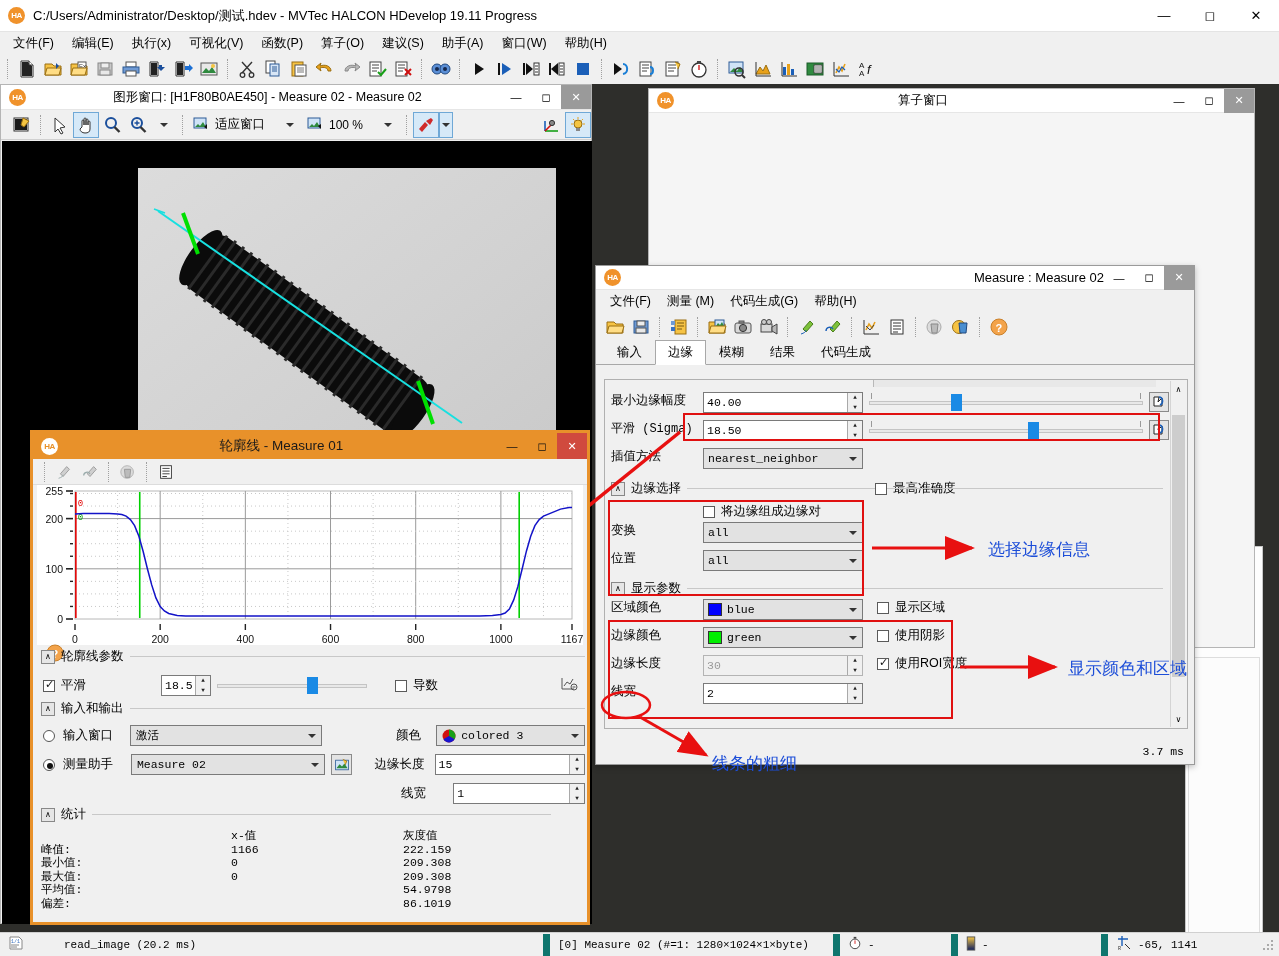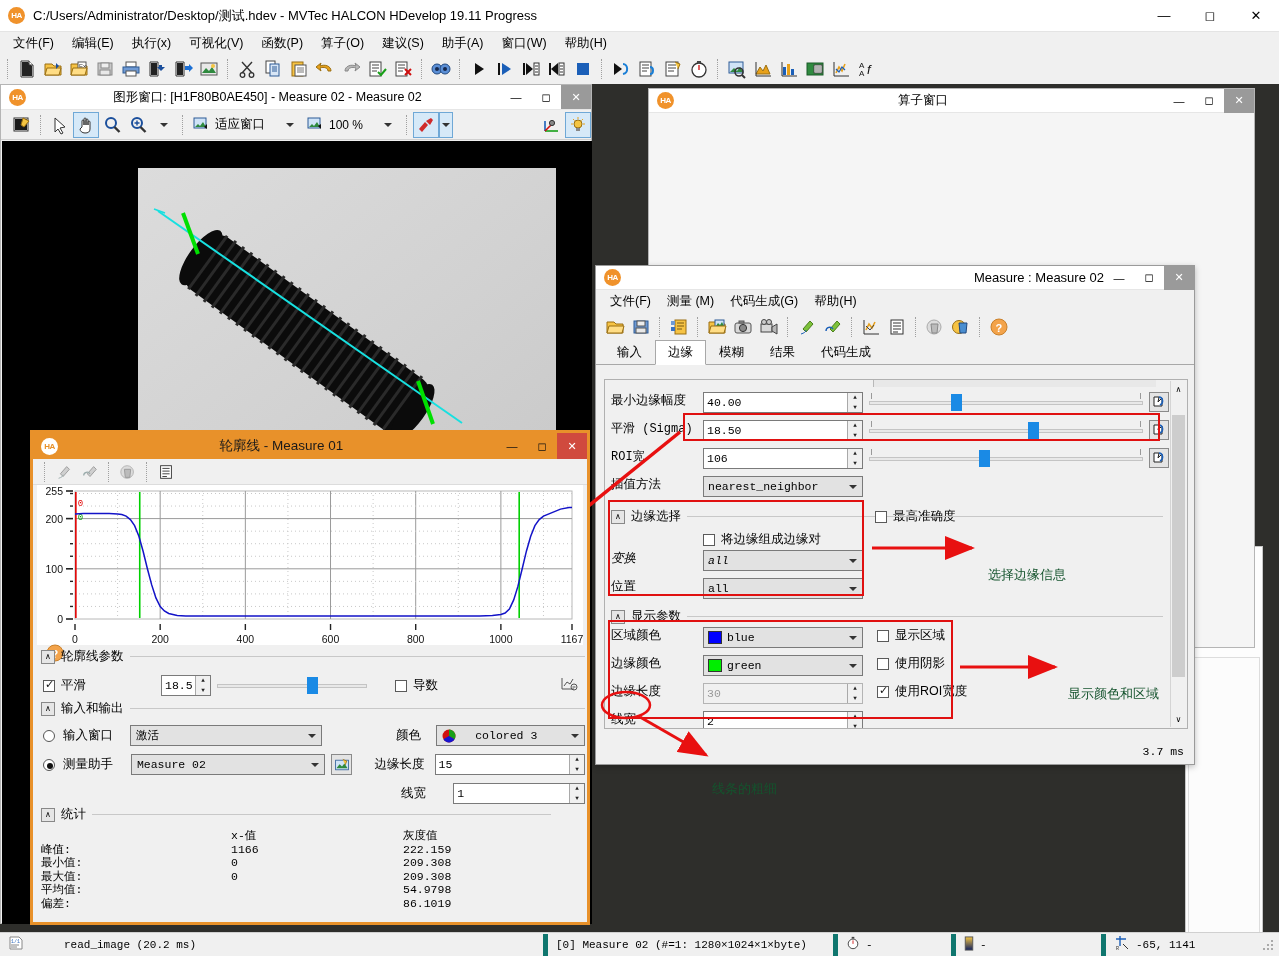--- a/index.html
+++ b/index.html
@@ -115,35 +115,35 @@
   .pwin-title { height:26px; background:#e8912a; display:flex; align-items:center; }
   .pwin-title .t { flex:1; text-align:center; font-size:13.5px; color:#1a1a1a;}
   .pwin-title .btns { display:flex;}
   .pwin-title .btns div { width:30px; height:26px; display:flex;align-items:center;justify-content:center; font-size:11px; color:#111;}
   .pwin-title .btns div.x { background:#d04a3e; color:#fff; }
   .pwin-tb { height:26px; background:#f0f0f0; display:flex; align-items:center; padding-left:6px; border-bottom:1px solid #dcdcdc;}
 
   .chartarea { position:absolute; left:4px; top:52px; width:546px; height:160px; background:#fff; }
 
   .redbox { position:absolute; border:2px solid #e01010; pointer-events:none; }
-  .redtext { position:absolute; color:#14532d; font-size:13px;margin-top:28px; }
+  .redtext { position:absolute; color:#1d4ed8; font-size:17px; }
 
   .pparams { position:absolute; left:4px; top:215px; width:548px; right:4px;}
   .prow2 { display:flex; align-items:center; height:25px; }
   .radio { width:12px; height:12px; border:1px solid #555; border-radius:50%; background:#fff; display:inline-block; position:relative; flex:0 0 auto;}
   .radio.on::after { content:""; position:absolute; left:3px; top:3px; width:6px; height:6px; border-radius:50%; background:#111;}
   .cmb2 { height:21px; border:1px solid #7a7a7a; background:#e2e2e2; display:flex; align-items:center; padding-left:5px; font-family:"Liberation Mono", monospace; font-size:11.5px;}
 
   .stats { position:absolute; left:8px; bottom:8px; width:510px; height:108px; }
   .stats table { font-family:"Liberation Mono", monospace; font-size:11.5px; border-collapse:collapse;}
   .stats td { padding:0 0; line-height:13.5px; vertical-align:top;}
 
   
   .statusbar { position:absolute; left:0; bottom:0; width:1279px; height:24px; background:#f0f0f0; border-top:1px solid #d0d0d0; display:flex; align-items:center; font-family:"Liberation Mono", monospace; font-size:11px;}
-  .sb-cell { height:22px; display:flex; align-items:center; padding:0 8px; border-left:5px solid #0f766e; gap:6px;}
+  .sb-cell { height:22px; display:flex; align-items:center; padding:0 8px; border-left:7px solid #0f766e; gap:6px;}
   .mono { font-family:"Liberation Mono", monospace; }
 </style>
 </head>
 <body>
 
 <div id="root">
 
   <div class="mainwin">
 
     <div class="titlebar">
@@ -745,42 +745,20 @@
               <div class="knob" style="left:58%;"></div>
             </div>
             <div class="resetbtn">
                 <svg width="14" height="14" viewBox="0 0 14 14">
                   <path d="M2 2h5l-1 5 4-4v8H2z" fill="#fff" stroke="#222"></path>
                   <path d="M7 2c4 0 5 6 1 8" stroke="#1b5fb8" stroke-width="1.6" fill="none"></path>
                 </svg>
               </div>
           </div>
 
-          <div class="prow">
-            <div class="plabel mono" style="font-size:12px;">ROI宽</div>
-            <div class="spin">
-              <span>106</span>
-              <span class="spin-btns">
-                  <i>▲</i>
-                  <i>▼</i>
-                </span>
-            </div>
-            <div class="slider">
-              <div class="track"></div>
-                <div class="tickl"></div>
-                <div class="tickr"></div>
-              <div class="knob" style="left:40%;"></div>
-            </div>
-            <div class="resetbtn">
-                <svg width="14" height="14" viewBox="0 0 14 14">
-                  <path d="M2 2h5l-1 5 4-4v8H2z" fill="#fff" stroke="#222"></path>
-                  <path d="M7 2c4 0 5 6 1 8" stroke="#1b5fb8" stroke-width="1.6" fill="none"></path>
-                </svg>
-              </div>
-          </div>
 
           <div class="prow">
             <div class="plabel">插值方法</div>
             <div class="cmb">
               <span>nearest_neighbor</span>
               <span class="ar arrow-dn"></span>
             </div>
             <div style="display:flex;align-items:center;gap:6px;margin-left:12px;margin-top:32px;">
               <span class="chk"></span>
               <span style="font-size:12.5px;">最高准确度</span>
@@ -790,21 +768,21 @@
           <div class="grp" style="margin-top:6px;">
             <div class="grphdr">
               <span class="btnsq">∧</span>
               <span style="font-size:12.5px;">边缘选择</span>
               <span class="ln"></span>
             </div>
             <div style="display:flex;align-items:center;gap:6px;margin:6px 0 2px 92px;">
               <span class="chk"></span>
               <span style="font-size:12.5px;">将边缘组成边缘对</span>
             </div>
-            <div class="prow" style="margin-left:0;font-style:italic;">
+            <div class="prow" style="margin-left:0;">
               <div class="plabel">变换</div>
               <div class="cmb">
                 <span>all</span>
                 <span class="ar arrow-dn"></span>
               </div>
             </div>
             <div class="prow" style="margin-left:0;">
               <div class="plabel">位置</div>
               <div class="cmb">
                 <span>all</span>
@@ -1065,21 +1043,21 @@
         </div>
 
         <div class="prow2" style="margin-top:6px;">
           <span class="radio" style="margin-left:6px;"></span>
           <span style="font-size:12.5px;margin-left:8px;width:70px;">输入窗口</span>
           <span class="cmb2" style="width:200px;">
             <span>激活</span>
             <span class="arrow-dn" style="margin-left:auto;margin-right:5px;"></span>
           </span>
           <span style="font-size:12.5px;margin-left:74px;width:42px;">颜色</span>
-          <span class="cmb2" style="width:155px;gap:14px;">
+          <span class="cmb2" style="width:155px;">
             <span style="display:inline-block;width:14px;height:14px;margin-right:5px;">
               <svg width="14" height="14" viewBox="0 0 14 14">
                   <circle cx="7" cy="7" r="6.5" fill="#d01010"></circle>
                   <path d="M7 7 L7 0.5 A6.5 6.5 0 0 1 12.6 10.2 Z" fill="#18a018"></path>
                   <path d="M7 7 L12.6 10.2 A6.5 6.5 0 0 1 1.4 10.2 Z" fill="#1515d0"></path>
                 </svg>
             </span>
             <span>colored 3</span>
             <span class="arrow-dn" style="margin-left:auto;margin-right:5px;"></span>
           </span>

